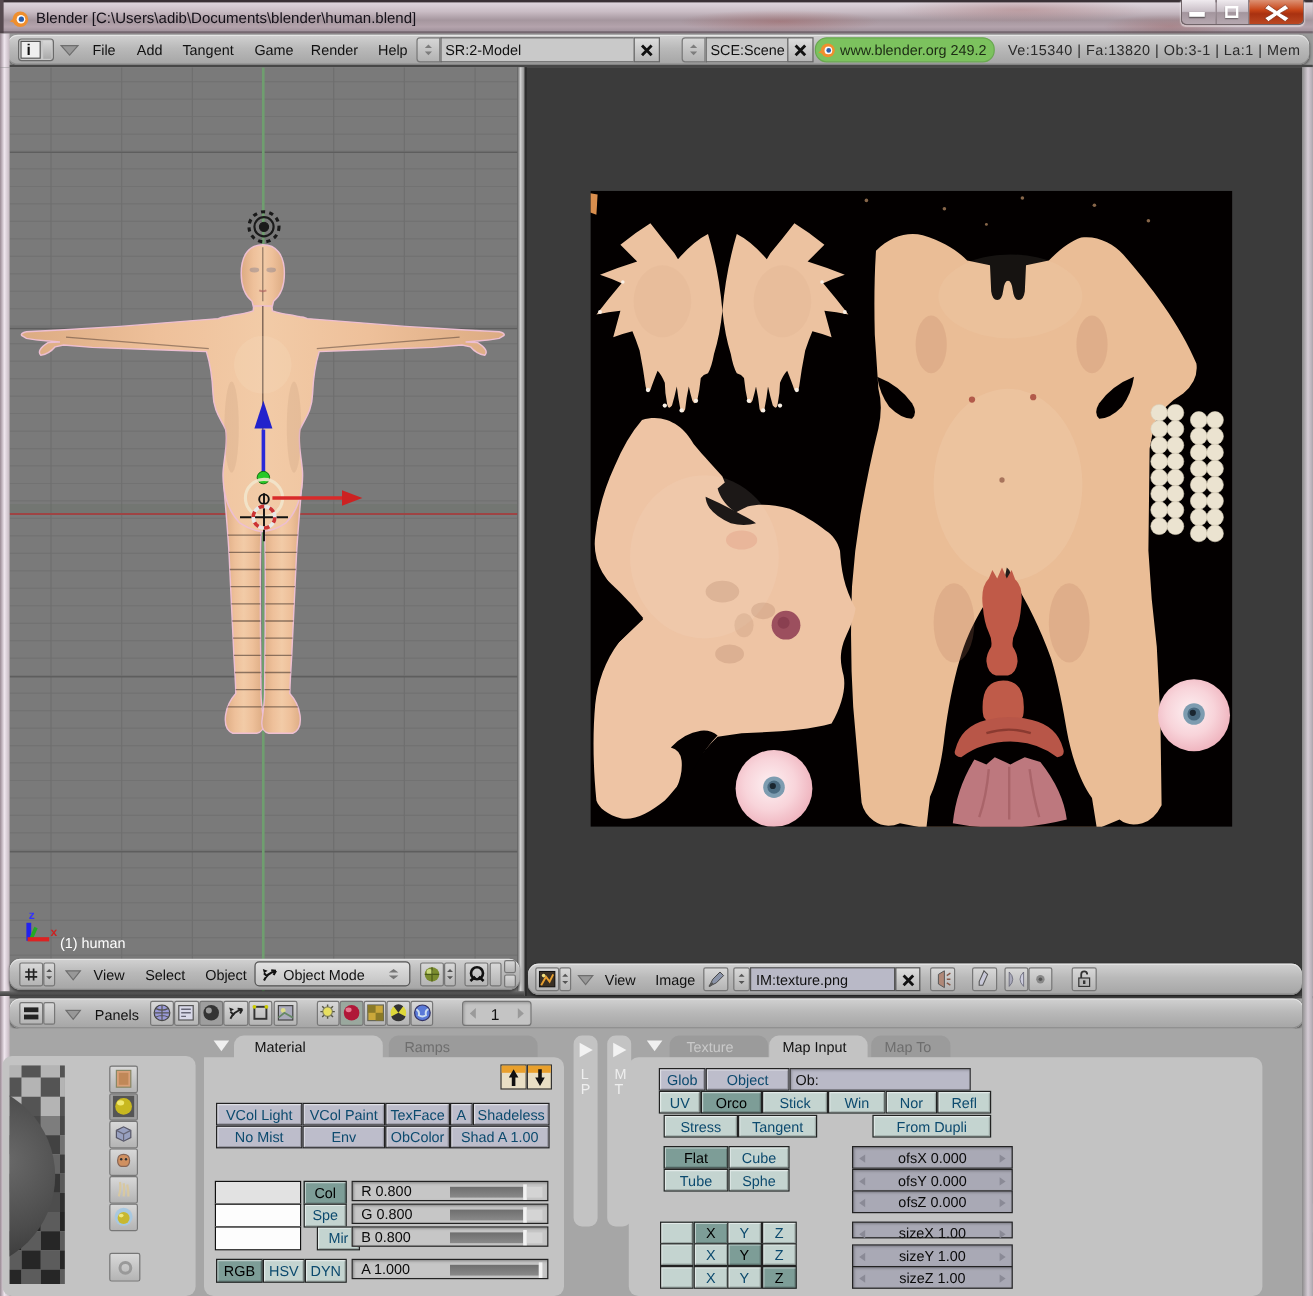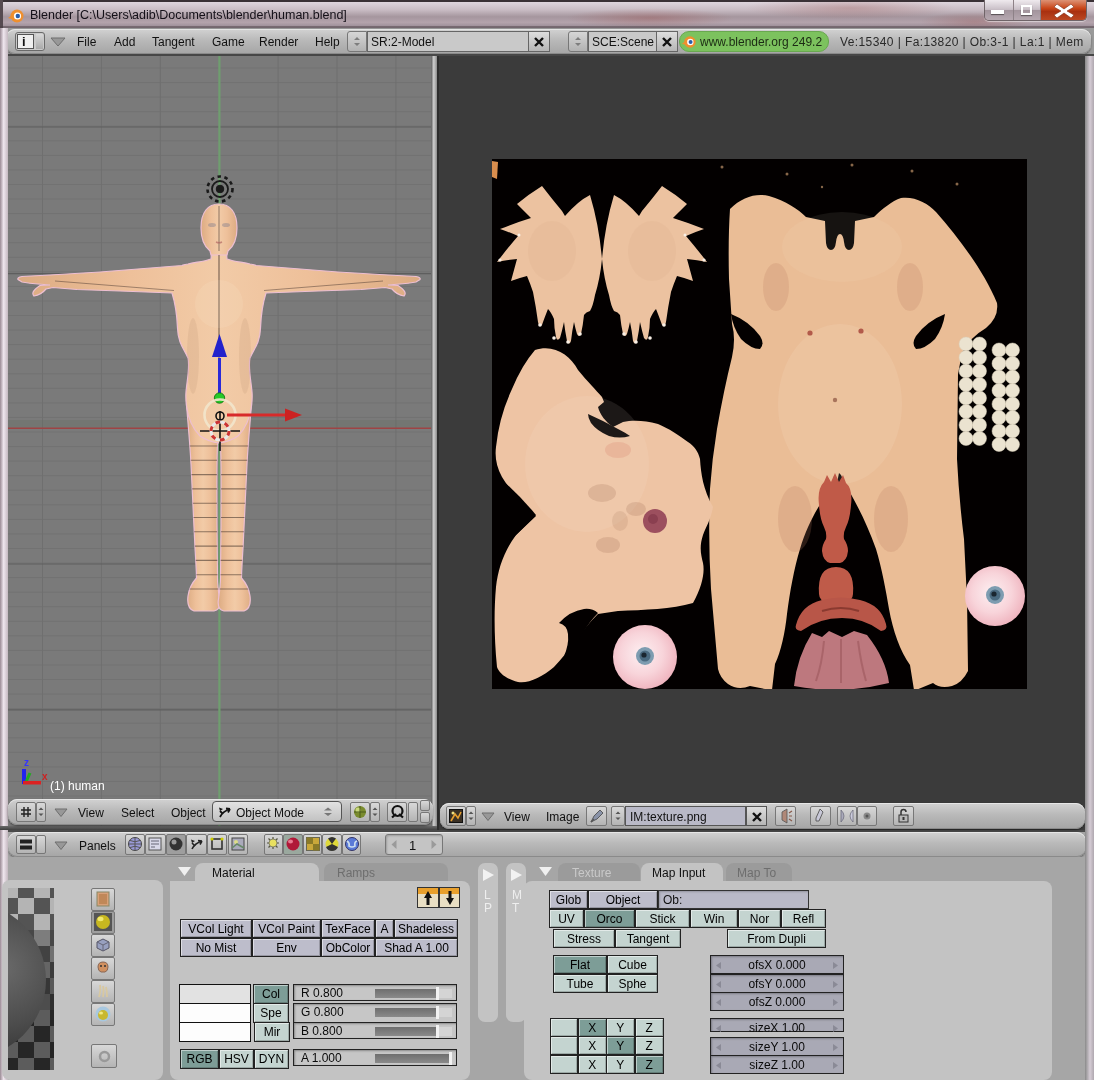--- a/index.html
+++ b/index.html
@@ -1,19 +1,19 @@
 <!DOCTYPE html>
 <html><head><meta charset="utf-8"><style>
 *{margin:0;padding:0;box-sizing:border-box}
 html,body{width:1094px;height:1080px;overflow:hidden;font-family:"Liberation Sans",sans-serif;background:#a6a6a6}
 .abs{position:absolute}
 .txt{position:absolute;font-size:12px;color:#111;white-space:nowrap}
 .hdr{position:absolute;border-radius:9px;background:linear-gradient(#d2d2d2,#b9b9b9 45%,#a5a5a5);box-shadow:inset 0 1px 0 #e6e6e6, inset 0 -1px 0 #8a8a8a, 0 1px 2px rgba(0,0,0,0.45)}
 .btn{position:absolute;background:linear-gradient(#dcdcdc,#b9b9b9);border:1px solid #6a6a6a;border-radius:3px}
-.pbtn{position:absolute;background:#bdbdcb;border:1px solid #222;box-shadow:inset 1px 1px 0 rgba(255,255,255,0.5), inset -1px -1px 0 rgba(0,0,0,0.2);font-size:12px;color:#000000;text-align:center}
+.pbtn{position:absolute;background:#bdbdcb;border:1px solid #222;box-shadow:inset 1px 1px 0 rgba(255,255,255,0.5), inset -1px -1px 0 rgba(0,0,0,0.2);font-size:12px;color:#0c4a6e;text-align:center}
 .tealoff{background:#c4d4d0}
 .tealon{background:#7d9d97;color:#000000}
 .slider{position:absolute;background:#c6c6c6;border:1px solid #222;box-shadow:inset 1px 1px 2px rgba(0,0,0,0.3);font-size:12px;color:#0a0a0a;overflow:hidden}
 .numfield{position:absolute;background:#a9a9b5;border:1px solid #222;box-shadow:inset 1px 1px 2px rgba(0,0,0,0.25);font-size:12px;color:#0a0a0a;text-align:center}
 .panel{position:absolute;background:#c3c3c3;border-radius:8px}
 .icobtn{position:absolute;background:linear-gradient(#d8d8d8,#b4b4b4);border:1px solid #777;border-radius:2px}
 </style></head><body>
 
 <div class="abs" style="left:0;top:0;width:1094px;height:28px;background:linear-gradient(#e4dce4,#c9bcc4 35%,#a5969e 60%,#b4a3ac 80%,#968893)"></div>
 <div class="abs" style="left:0;top:0;width:1094px;height:28px;background:
@@ -668,29 +668,29 @@
 <div class="pbtn" style="left:394px;top:919px;width:64px;height:19px;line-height:18px">Shadeless</div>
 <div class="pbtn" style="left:180px;top:938px;width:72px;height:19px;line-height:18px">No Mist</div>
 <div class="pbtn" style="left:252px;top:938px;width:69px;height:19px;line-height:18px">Env</div>
 <div class="pbtn" style="left:321px;top:938px;width:54px;height:19px;line-height:18px">ObColor</div>
 <div class="pbtn" style="left:375px;top:938px;width:83px;height:19px;line-height:18px">Shad A 1.00</div>
 <div class="abs" style="left:179px;top:984px;width:72px;height:20px;background:#e2e2e2;border:1px solid #111"></div>
 <div class="abs" style="left:179px;top:1003px;width:72px;height:20px;background:#fdfdfd;border:1px solid #111"></div>
 <div class="abs" style="left:179px;top:1022px;width:72px;height:20px;background:#fdfdfd;border:1px solid #111"></div>
 <div class="pbtn tealon" style="left:253px;top:984px;width:36px;height:20px;line-height:19px">Col</div>
 <div class="pbtn tealoff" style="left:253px;top:1003px;width:36px;height:20px;line-height:19px">Spe</div>
-<div class="pbtn tealoff" style="left:254px;top:1022px;width:36px;height:20px;line-height:19px">Mir</div>
+<div class="pbtn tealoff" style="left:264px;top:1022px;width:36px;height:20px;line-height:19px">Mir</div>
 
 <div class="slider" style="left:293px;top:984px;width:164px;height:17px">
     <div class="abs" style="left:7px;top:1px">R 0.800</div>
     <div class="abs" style="left:81px;top:4px;width:61px;height:9px;background:linear-gradient(#6e6e6e,#8a8a8a)"></div>
     <div class="abs" style="left:142px;top:2px;width:3px;height:13px;background:#f2f2f2"></div>
     <div class="abs" style="left:145px;top:4px;width:13px;height:9px;background:#d4d4d4"></div>
   </div>
-<div class="slider" style="left:293px;top:1003px;width:164px;height:34px">
+<div class="slider" style="left:293px;top:1003px;width:164px;height:17px">
     <div class="abs" style="left:7px;top:1px">G 0.800</div>
     <div class="abs" style="left:81px;top:4px;width:61px;height:9px;background:linear-gradient(#6e6e6e,#8a8a8a)"></div>
     <div class="abs" style="left:142px;top:2px;width:3px;height:13px;background:#f2f2f2"></div>
     <div class="abs" style="left:145px;top:4px;width:13px;height:9px;background:#d4d4d4"></div>
   </div>
 <div class="slider" style="left:293px;top:1022px;width:164px;height:17px">
     <div class="abs" style="left:7px;top:1px">B 0.800</div>
     <div class="abs" style="left:81px;top:4px;width:61px;height:9px;background:linear-gradient(#6e6e6e,#8a8a8a)"></div>
     <div class="abs" style="left:142px;top:2px;width:3px;height:13px;background:#f2f2f2"></div>
     <div class="abs" style="left:145px;top:4px;width:13px;height:9px;background:#d4d4d4"></div>

